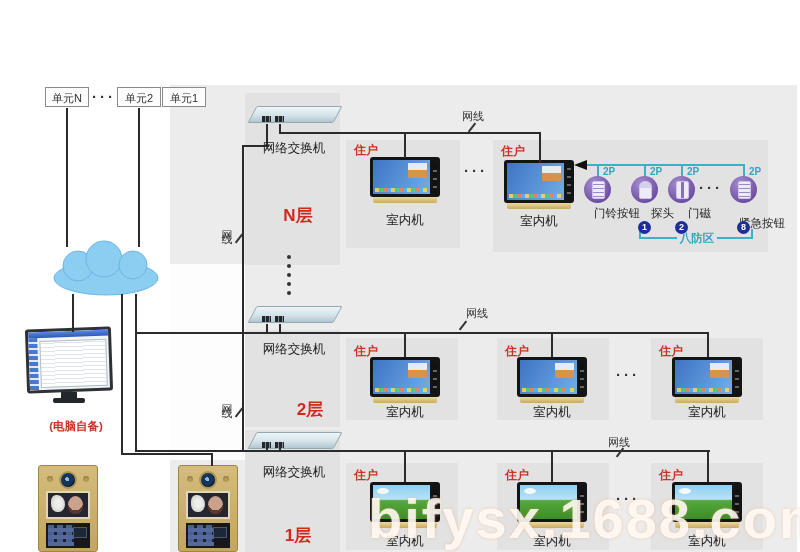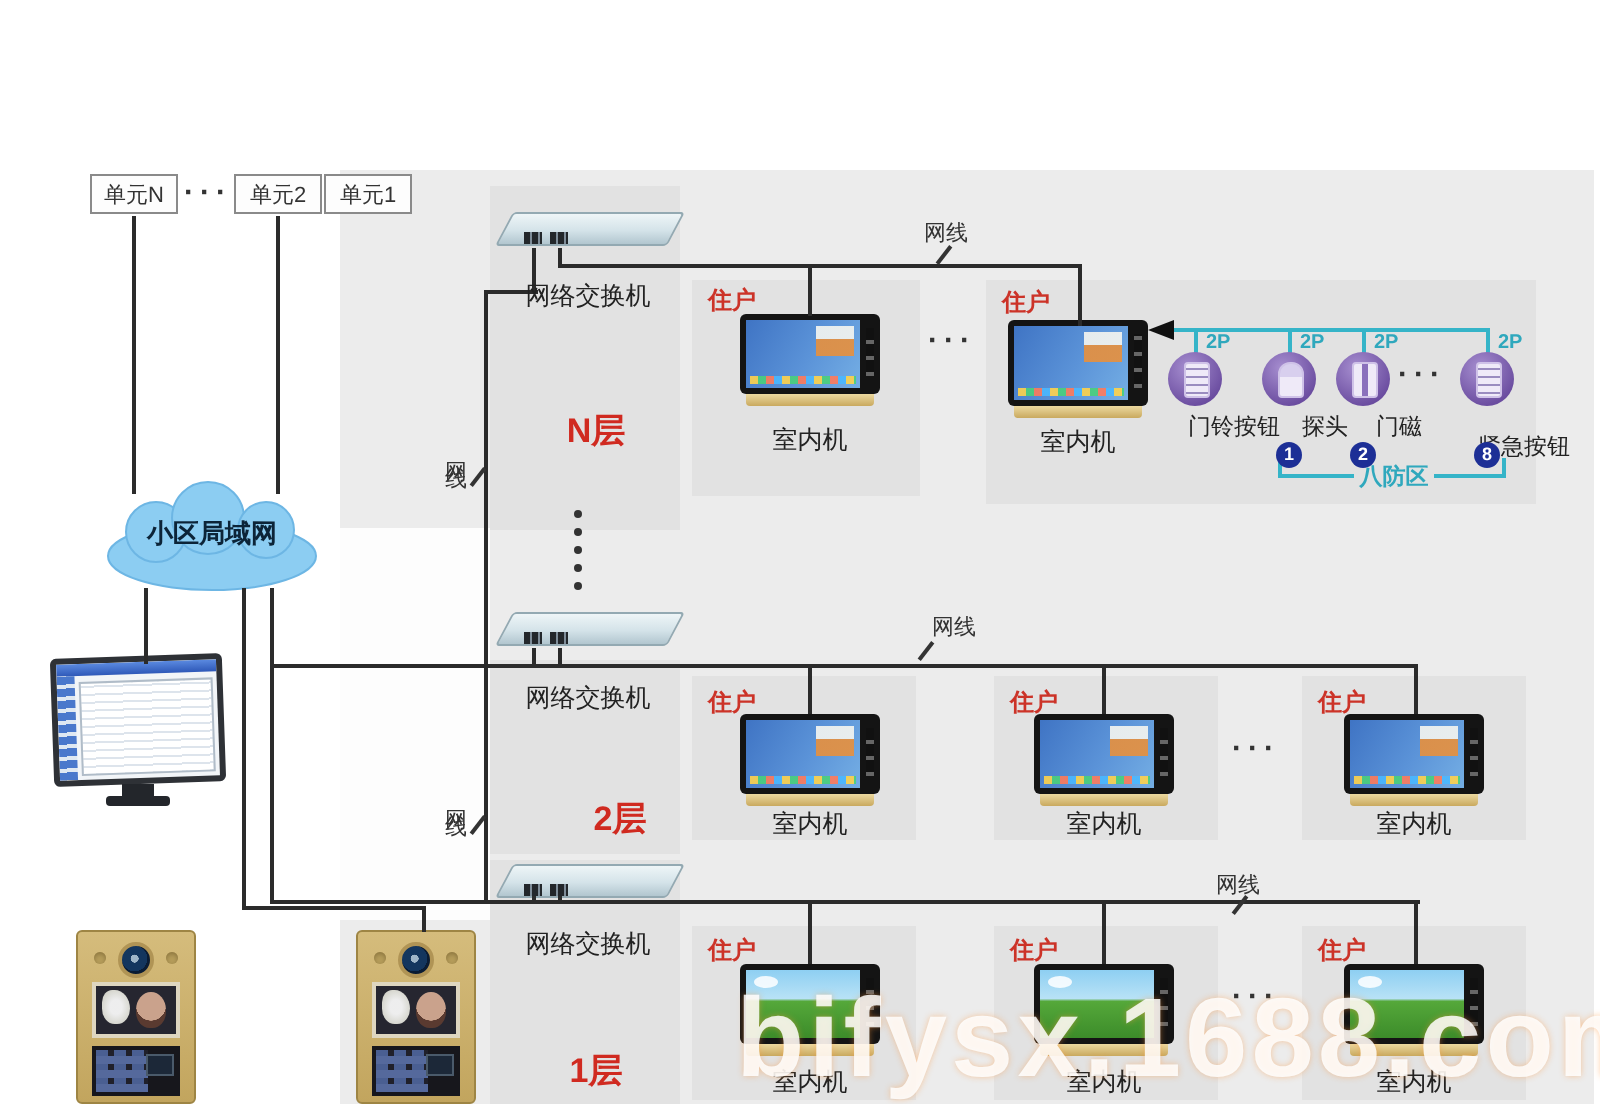--- a/index.html
+++ b/index.html
@@ -100,31 +100,31 @@
   <div class="cloudwrap" style="left:50px;top:238px;width:112px;height:62px;">
     <svg width="112" height="62" viewBox="0 0 112 62">
       <g fill="#8ccdf2" stroke="#6db6e4" stroke-width="1">
         <ellipse cx="56" cy="40" rx="52" ry="17"></ellipse>
         <circle cx="28" cy="28" r="15"></circle>
         <circle cx="54" cy="21" r="18"></circle>
         <circle cx="83" cy="27" r="14"></circle>
       </g>
     </svg>
   </div>
-  <div class="cloudlbl" style="left:50px;top:258px;width:112px;">小区局域网</div>
 
   <div class="pc" style="left:26px;top:328px;">
     <div class="pcs">
       <div class="tb"></div>
       <div class="sb"></div>
       <div class="grid"></div>
     </div>
   </div>
   <div class="pcstand" style="left:61px;top:392px;width:16px;height:7px;"></div>
   <div class="pcstand" style="left:53px;top:398px;width:32px;height:5px;border-radius:2px;"></div>
+  <div class="red" style="left:12px;top:419px;width:128px;font-size:11.5px;text-align:center;">(电脑自备)</div>
 
   <div class="dp" style="left:38px;top:465px;">
     <div class="sdot" style="left:8px;"></div>
     <div class="cam"></div>
     <div class="sdot" style="right:8px;"></div>
     <div class="fscr"></div>
     <div class="keys">
       <div class="kgrid"></div>
       <div class="kdisp"></div>
     </div>

